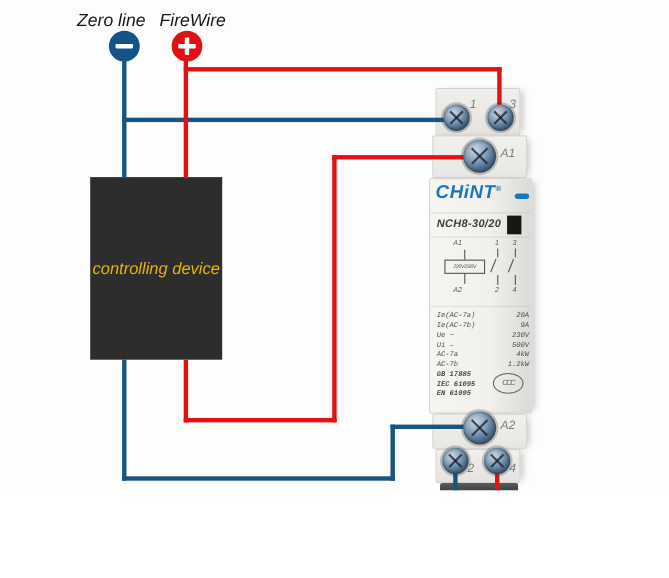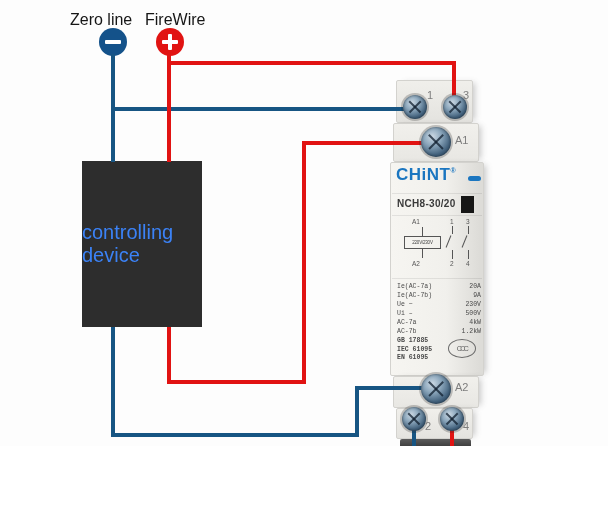--- a/index.html
+++ b/index.html
@@ -1,32 +1,32 @@
 <!DOCTYPE html>
 <html><head>
 <meta charset="utf-8">
 <style>
   html,body{margin:0;padding:0;background:#ffffff;}
   #canvas{position:relative;width:608px;height:446px;background:#fdfdfd;overflow:hidden;
-          font-family:"Liberation Sans",sans-serif;}
+          font-family:"Liberation Sans",sans-serif;font-style:italic;}
 
   
   .legend-label{position:absolute;font-size:16px;color:#161616;white-space:nowrap;}
   .pole{position:absolute;width:28px;height:28px;border-radius:50%;}
   .pole.blue{background:#14528a;}
   .pole.red{background:#e11312;}
   .pole .bar-h{position:absolute;left:50%;top:50%;width:16px;height:4px;background:#fff;
                transform:translate(-50%,-50%);border-radius:1px;}
   .pole .bar-v{position:absolute;left:50%;top:50%;width:4px;height:16px;background:#fff;
                transform:translate(-50%,-50%);border-radius:1px;}
 
   
   .ctrl-box{position:absolute;left:82px;top:161px;width:120px;height:166px;background:#2d2d2d;
             display:flex;align-items:center;justify-content:center;z-index:2;}
-  .ctrl-box span{color:#3b82f6;font-size:20px;}
+  .ctrl-box span{color:#eab308;font-size:15px;}
 
   
   .w{position:absolute;z-index:5;}
   .w.blue{background:#175583;}
   .w.red{background:#e11312;}
   .arrow{position:absolute;width:0;height:0;border-top:8px solid transparent;
          border-bottom:8px solid transparent;z-index:5;}
   .arrow.blue{border-left:17px solid #175583;}
   .arrow.red{border-left:17px solid #e11312;}
 

